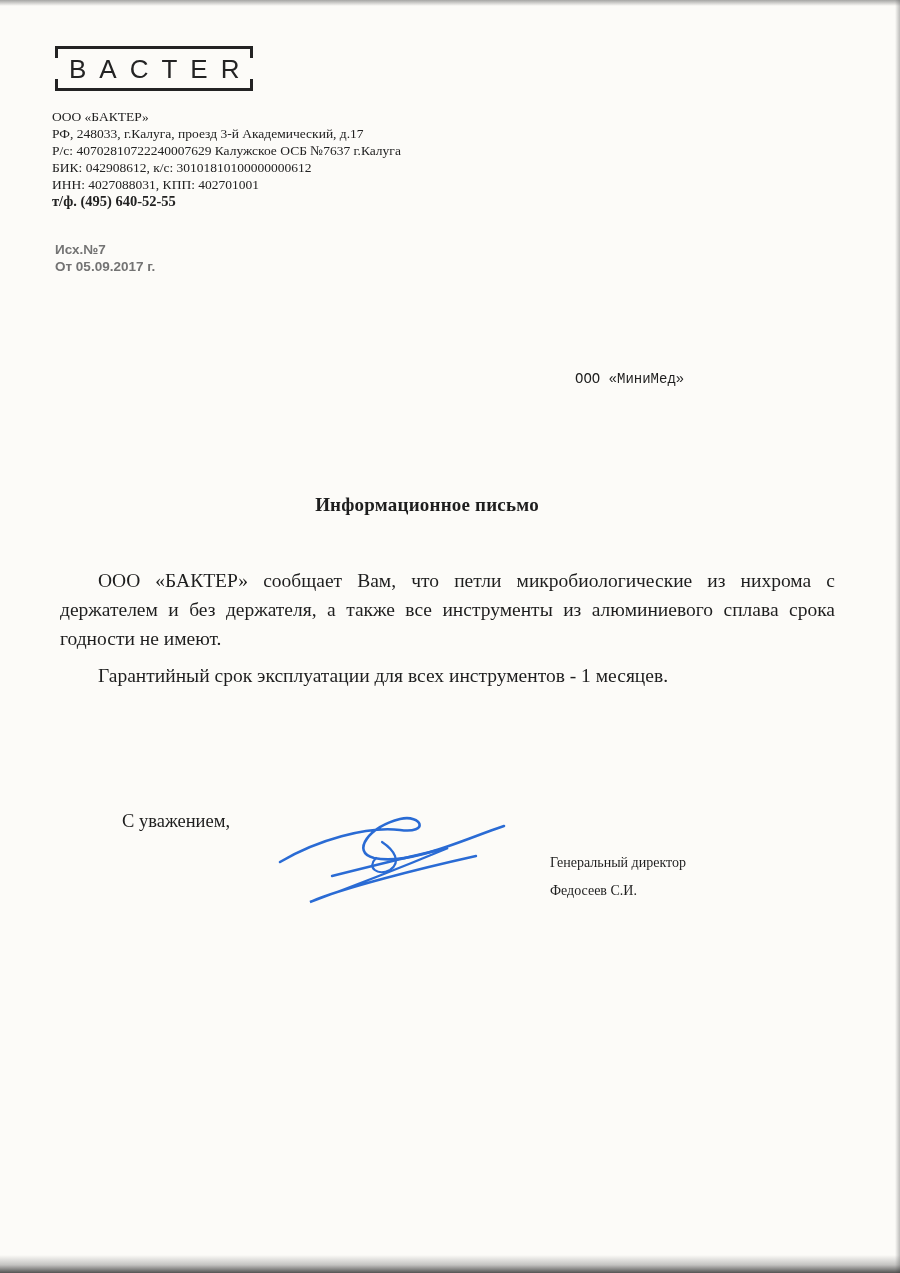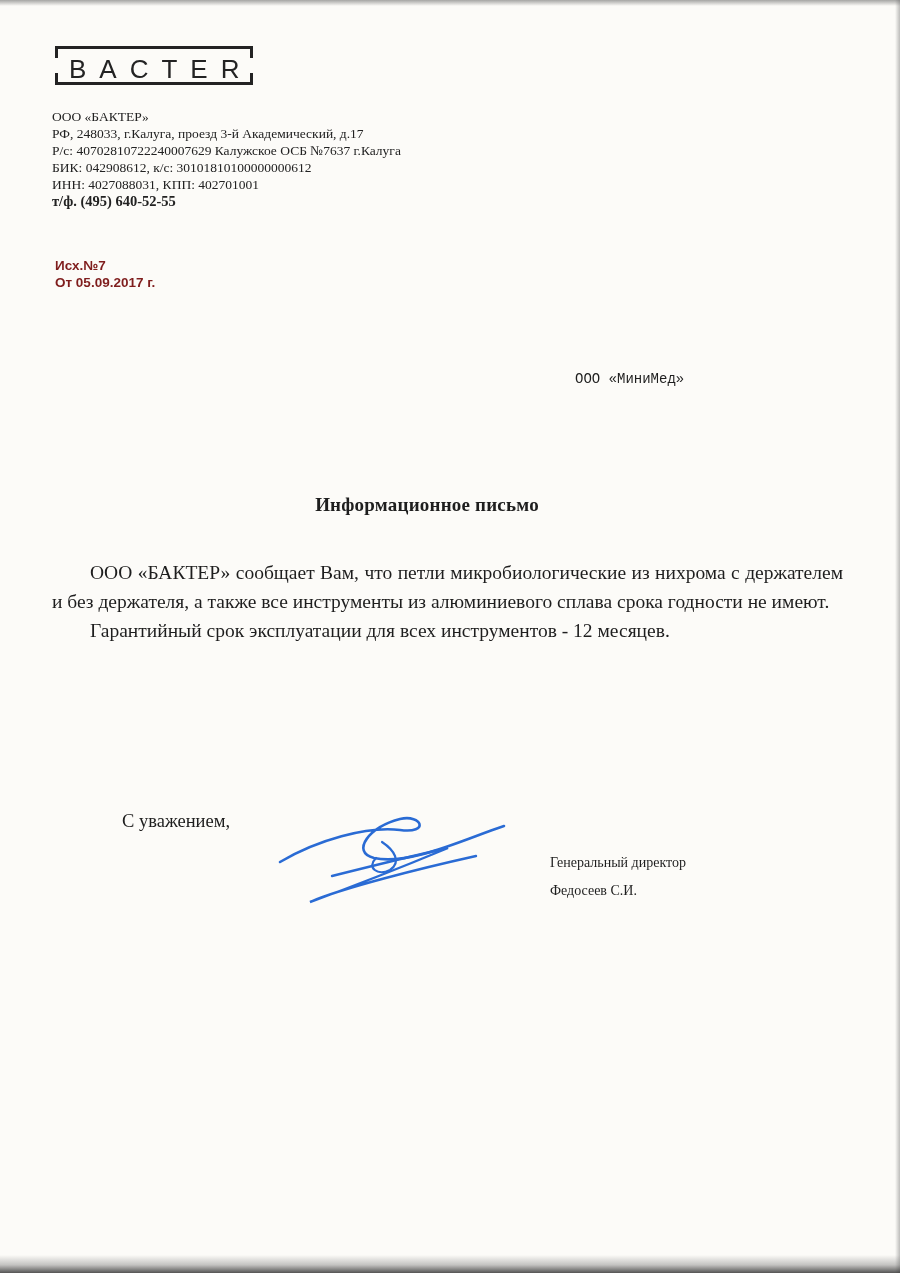--- a/index.html
+++ b/index.html
@@ -18,21 +18,21 @@
     background:linear-gradient(to bottom, rgba(80,80,80,.5), rgba(120,120,120,0));}
   .scan-bottom{position:absolute;left:0;bottom:0;right:0;height:18px;
     background:linear-gradient(to bottom, rgba(120,120,120,0), rgba(110,110,110,.4) 55%, rgba(55,55,55,.85));}
   .scan-right{position:absolute;top:0;bottom:0;right:0;width:5px;
     background:linear-gradient(to left, rgba(110,110,110,.45), rgba(110,110,110,0));}
 
   
   .logo-frame{
     position:absolute;left:55px;top:46px;
     display:inline-block;
-    padding:7px 14px 0 14px;
+    padding:7px 14px 6px 14px;
     border-top:3px solid #232323;
     border-bottom:3px solid #232323;
   }
   .logo-text{
     font-family:"Liberation Sans", sans-serif;
     font-size:26px;
     letter-spacing:13px;
     margin-right:-13px; 
     color:#232323;
     line-height:1;
@@ -52,26 +52,26 @@
     color:#222;
   }
   .header-info .phone{
     font-weight:bold;
     font-size:14.5px;
     margin-top:0;
   }
 
   
   .ref-block{
-    position:absolute;left:55px;top:257px;
+    position:absolute;left:55px;top:241px;
     font-family:"Liberation Sans", sans-serif;
     font-weight:bold;
     font-size:13.5px;
     line-height:17px;
-    color:#7f1d1d;
+    color:#737373;
   }
 
   
   .recipient{
     position:absolute;left:575px;top:371px;
     font-size:14px;
     font-family:Liberation Mono, monospace;
   }
 
   
@@ -83,21 +83,21 @@
     letter-spacing:.2px;
   }
 
   
   .body-block{
     position:absolute;left:52px;right:57px;top:558px;
     font-size:19.5px;
     line-height:29px;
     text-align:justify;
   }
-  .body-block p{margin:0;text-indent:38px;}
+  .body-block p{margin:8px;text-indent:38px;}
 
   
   .salutation{position:absolute;left:122px;top:811px;font-size:18.5px;}
   .signature{position:absolute;left:262px;top:796px;}
   .director-block{
     position:absolute;left:550px;top:807px;
     font-size:14px;
     line-height:27.5px;
     margin-top:42px;
   }
@@ -132,21 +132,21 @@
     <div>Исх.№7</div>
     <div>От 05.09.2017 г.</div>
   </div>
 
   <div class="recipient">ООО «МиниМед»</div>
 
   <div class="title">Информационное письмо</div>
 
   <div class="body-block">
     <p>ООО «БАКТЕР» сообщает Вам,  что  петли микробиологические из нихрома с держателем и без держателя, а также все инструменты из алюминиевого сплава  срока годности не имеют.</p>
-    <p>Гарантийный срок эксплуатации для всех инструментов - 12 месяцев.</p>
+    <p>Гарантийный срок эксплуатации для всех инструментов - 1 месяцев.</p>
   </div>
 
   <div class="salutation">С уважением,</div>
 
   <div class="signature">
     <svg width="258" height="120" viewBox="0 0 258 120" fill="none" xmlns="http://www.w3.org/2000/svg">
       <path d="M18 66 C 55 44, 105 30, 138 34 C 168 38, 160 18, 138 23 C 108 30, 88 56, 112 62 C 148 70, 205 42, 242 30" stroke="#2a6bd4" stroke-width="2.6" stroke-linecap="round" fill="none"></path>
       <path d="M70 80 C 110 70, 158 58, 186 52 C 138 72, 70 98, 48 106 C 80 92, 160 72, 214 60" stroke="#2a6bd4" stroke-width="2.4" stroke-linecap="round" fill="none"></path>
       <path d="M120 46 C 132 54, 140 66, 128 74 C 116 80, 104 72, 114 62" stroke="#2a6bd4" stroke-width="2.2" stroke-linecap="round" fill="none"></path>
     </svg>

